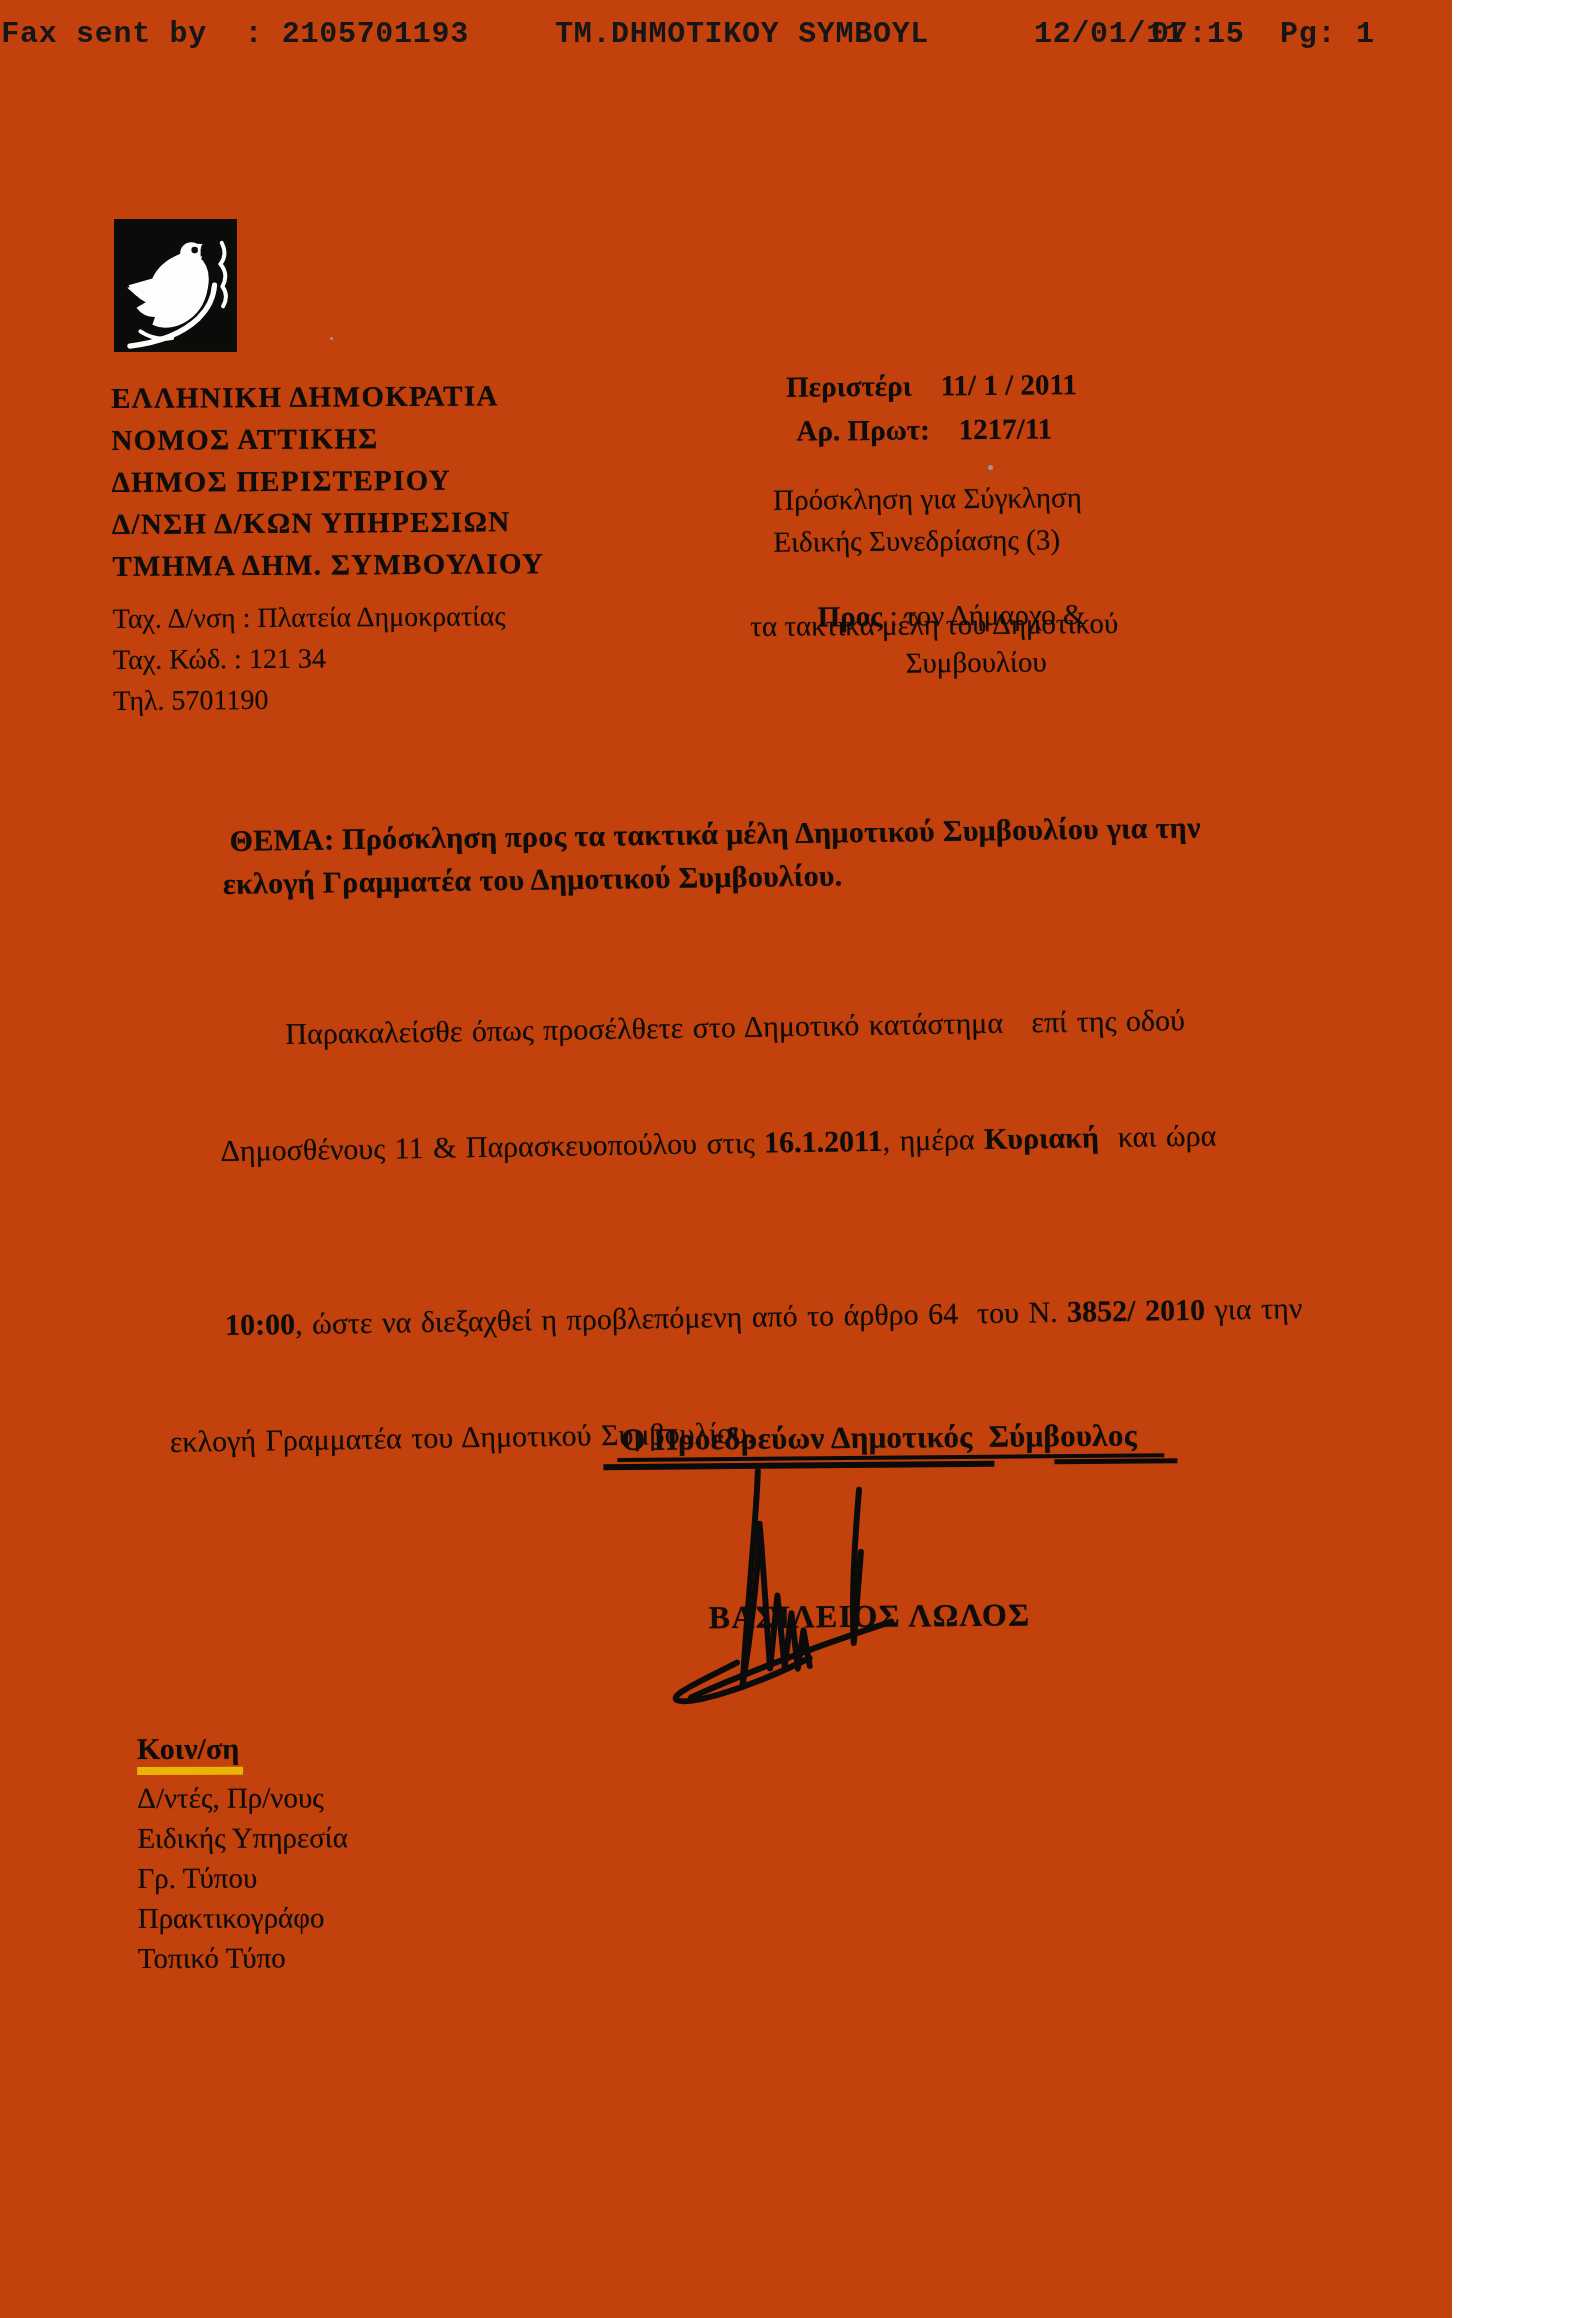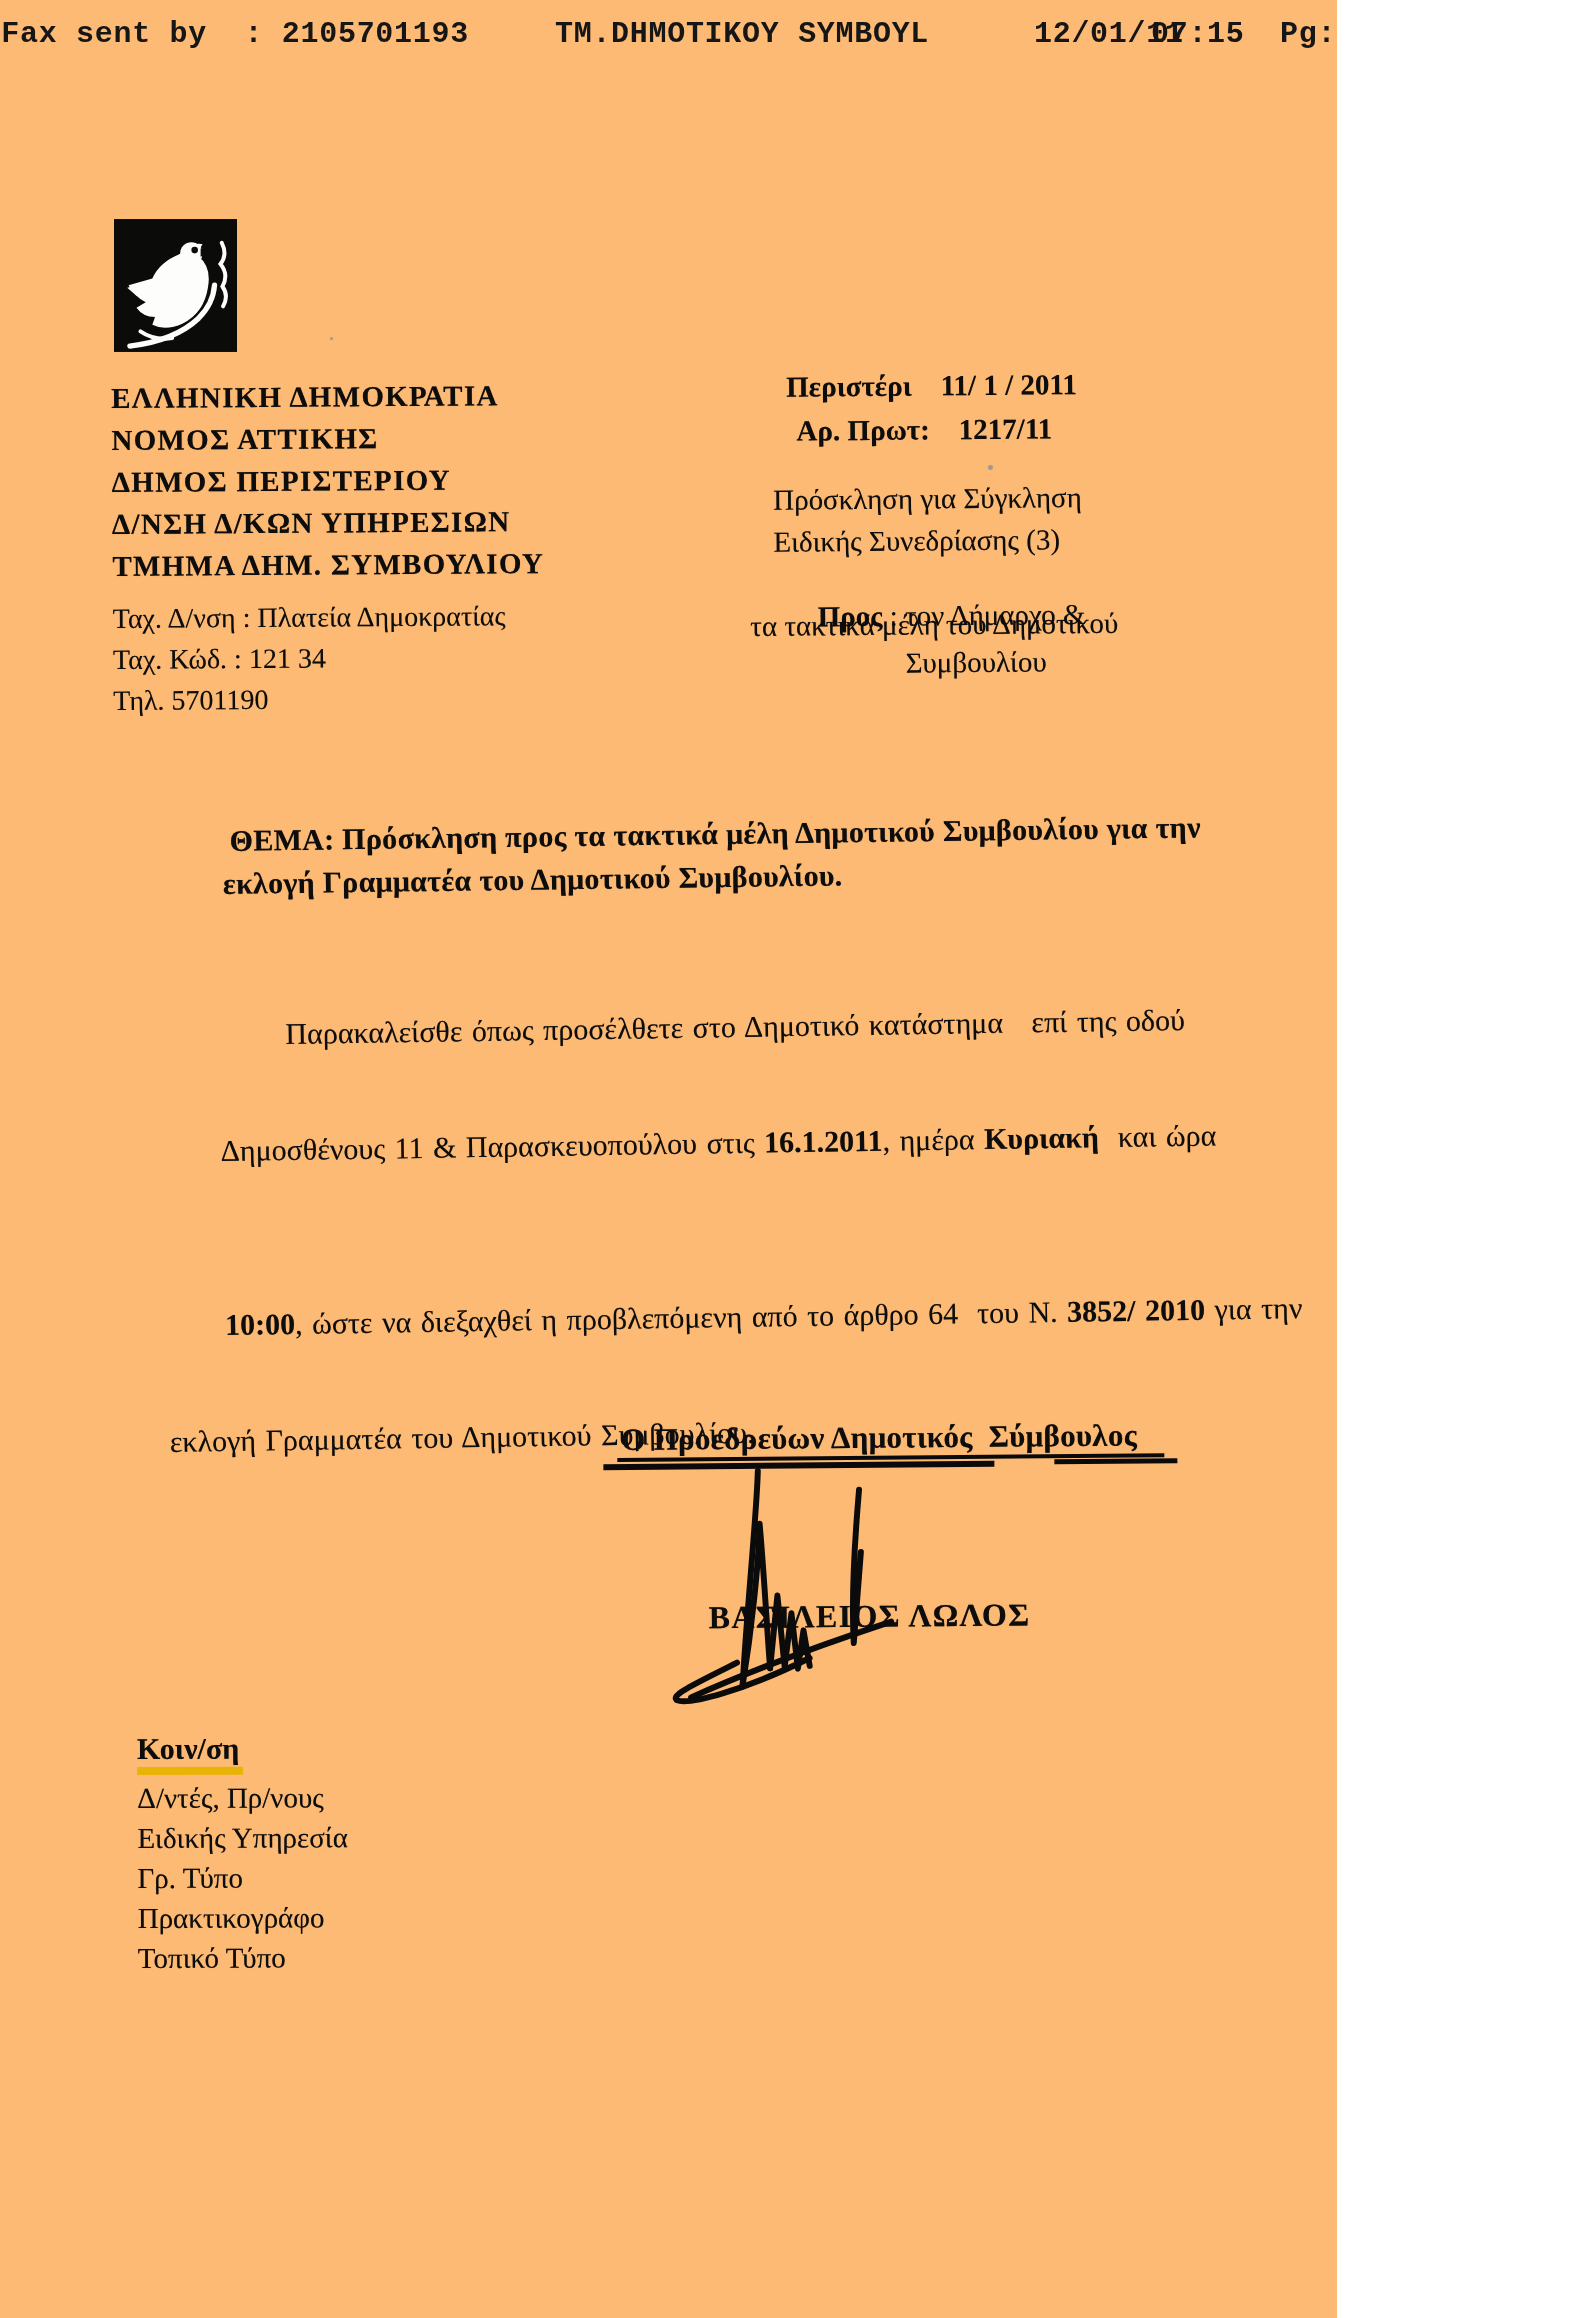--- a/index.html
+++ b/index.html
@@ -1,16 +1,16 @@
 <!DOCTYPE html>
 <html style="font-size:10.6px"><head>
 <meta charset="utf-8">
 <style>
   html,body{margin:0;padding:0;background:#ffffff;}
-  .page{position:relative;width:1337px;height:2319px;background:#fdba74;overflow:hidden;
+  .page{position:relative;width:1452px;height:2319px;background:#c2410c;overflow:hidden;
         font-family:"Liberation Serif","DejaVu Serif",serif;color:#0d0d0d;}
   .pre{white-space:pre;}
   .abs{position:absolute;}
   .faxfont{font-family:"Liberation Mono","DejaVu Sans Mono",monospace;font-weight:700;
            font-size:30px;color:#161616;letter-spacing:0.7px;}
   .scanbar{position:absolute;top:0;height:2319px;background:#070906;}
   .sender{left:111px;top:377px;transform:rotate(-0.4deg);transform-origin:left top;}
   .sender .org{font-weight:700;font-size:29px;line-height:42px;letter-spacing:1.3px;
                text-shadow:0 0 0.7px rgba(0,0,0,.55);}
   .sender .addr{font-size:28px;line-height:41px;margin-top:10.6px;text-shadow:0 0 0.7px rgba(0,0,0,.35);}
@@ -126,21 +126,21 @@
         <path d="M48,348 C130,312 240,272 352,236"></path>
         <path d="M118,296 C58,326 16,344 26,352 C44,360 130,338 228,290"></path>
       </g>
     </svg>
   </div>
 
   <div class="abs cc">
     <div><span class="label pre">Κοιν/ση</span></div>
     <div class="item pre">Δ/ντές, Πρ/νους</div>
     <div class="item pre">Ειδικής Υπηρεσία</div>
-    <div class="item pre">Γρ. Τύπο</div>
+    <div class="item pre">Γρ. Τύπου</div>
     <div class="item pre">Πρακτικογράφο</div>
     <div class="item pre">Τοπικό Τύπο</div>
   </div>
 
   <div class="scanbar" style="left:1476px;width:105px;"></div>
   <div class="speck" style="left:988px;top:465px;width:5.3px;height:4.6px;"></div>
   <div class="speck" style="left:330px;top:337px;width:3.3px;height:3.3px;"></div>
 
 </div>
 

